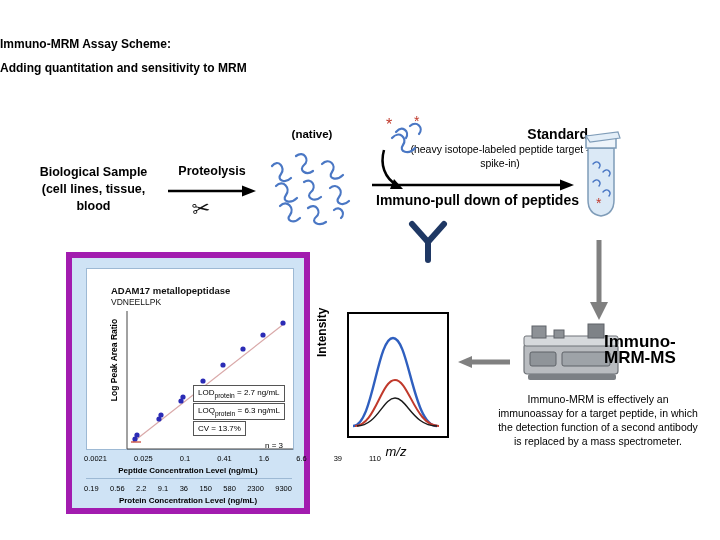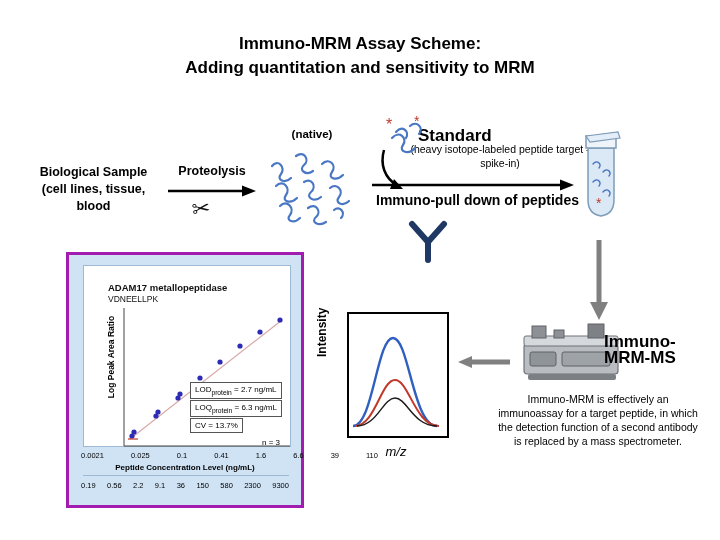--- a/index.html
+++ b/index.html
@@ -19,22 +19,22 @@
     width: 720px;
     height: 540px;
   }
 
   
   #title {
     position: absolute;
     top: 32px;
     left: 0;
     width: 720px;
-    text-align: center;
-    font-size: 17px;
+    text-align: left;
+    font-size: 12px;
     font-weight: bold;
     line-height: 24px;
   }
 
   
   #bio-sample {
     position: absolute;
     left: 26px;
     top: 164px;
     width: 135px;
@@ -89,22 +89,22 @@
     width: 96px;
     height: 82px;
   }
 
   
   #standard-title {
     position: absolute;
     left: 418px;
     top: 126px;
     width: 170px;
-    text-align: left;
-    font-size: 17px;
+    text-align: right;
+    font-size: 14px;
     font-weight: bold;
   }
   #standard-sub {
     position: absolute;
     left: 400px;
     top: 142px;
     width: 200px;
     text-align: center;
     font-size: 10.5px;
     line-height: 14px;
@@ -237,21 +237,21 @@
   }
 
   
   #calib-panel {
     position: absolute;
     left: 66px;
     top: 252px;
     width: 232px;
     height: 250px;
     background: #cfe3f5;
-    border: 3px solid #a21caf;
+    border: 6px solid #a21caf;
   }
   #calib-inner {
     position: absolute;
     left: 14px;
     top: 10px;
     width: 206px;
     height: 180px;
     background: #ffffff;
     border: 1px solid #9db9d4;
   }
@@ -506,15 +506,16 @@
         <span>0.19</span>
         <span>0.56</span>
         <span>2.2</span>
         <span>9.1</span>
         <span>36</span>
         <span>150</span>
         <span>580</span>
         <span>2300</span>
         <span>9300</span>
       </div>
+    <div id="prot-axis-label">Protein Concentration Level (ng/mL)</div>
   </div>
 
 </div>
 
 </body></html>

